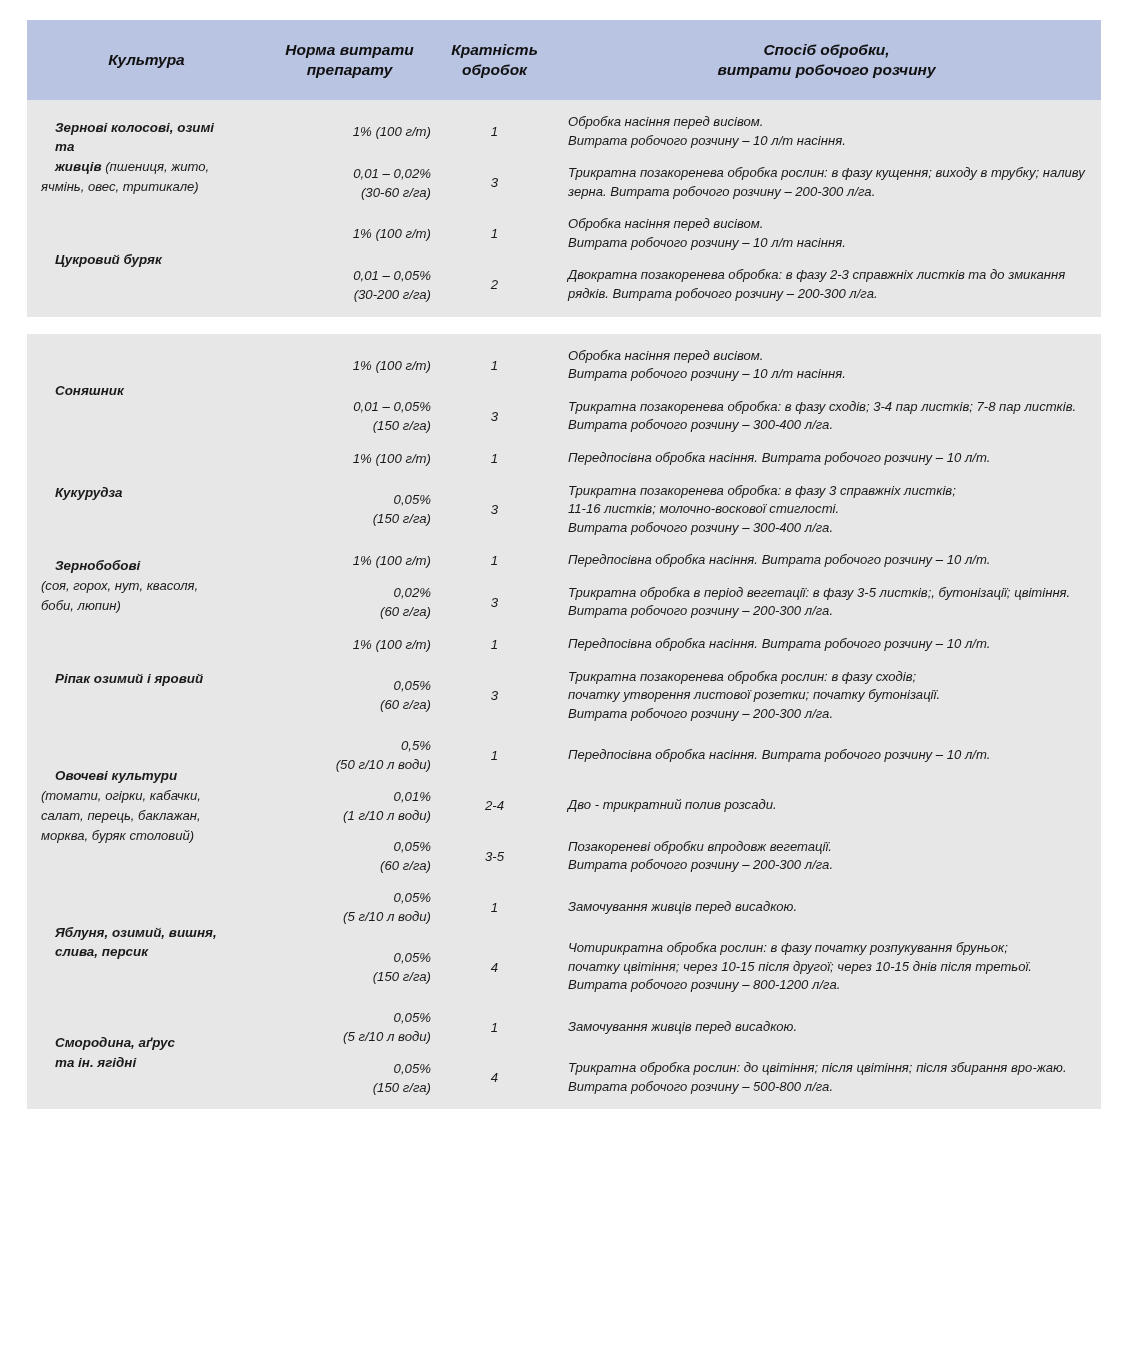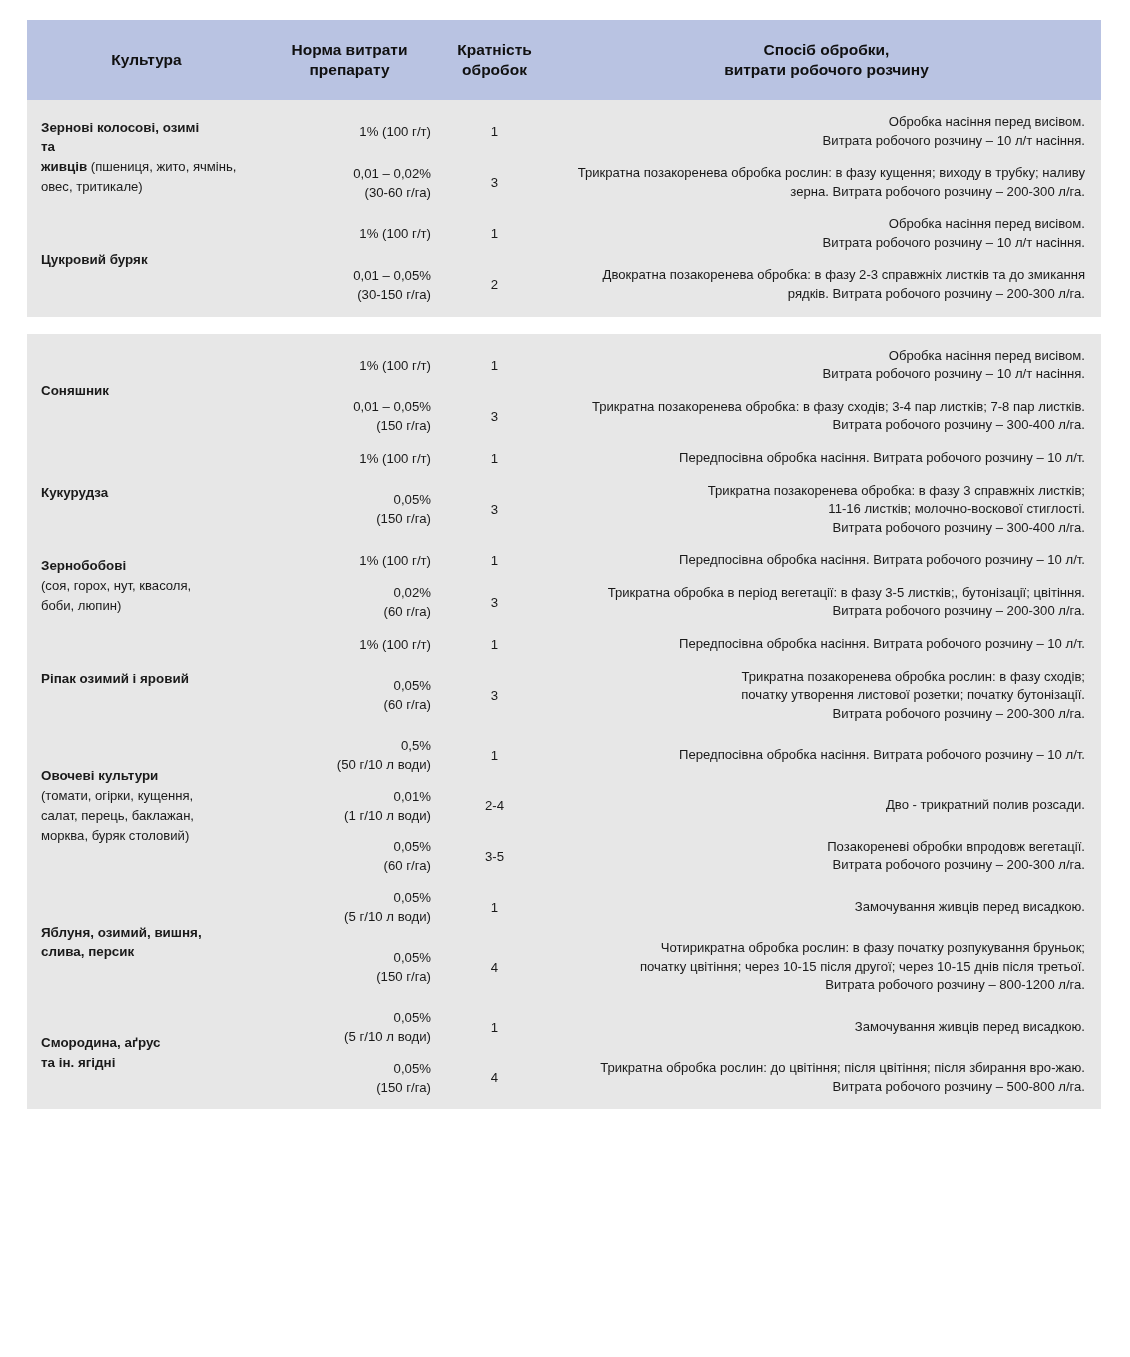--- a/index.html
+++ b/index.html
@@ -15,20 +15,21 @@
     color: #1a1a1a;
     position: relative;
     overflow: hidden;
   }
 
   .sheet {
     position: absolute;
     left: 27px;
     top: 20px;
     width: 1022px;
+    font-style: italic;
   }
 
   table.apptable {
     width: 1074px;
     border-collapse: collapse;
     table-layout: fixed;
   }
 
   
   col.c-culture { width: 235px; }
@@ -63,38 +64,39 @@
   }
 
   td.cell-culture {
     text-align: left;
     padding: 4px 8px 4px 14px;
     vertical-align: middle;
   }
   td.cell-culture .crop-name {
     font-weight: bold;
     font-size: 13.4px;
+    margin-left: 14px;
   }
   td.cell-culture .crop-sub {
     font-weight: normal;
     font-size: 13.1px;
   }
 
   td.cell-norm {
     text-align: right;
     padding: 6px 6px;
     font-size: 13.2px;
   }
   td.cell-mult {
     text-align: center;
     padding: 6px 4px;
     font-size: 13.2px;
   }
   td.cell-method {
-    text-align: right;
+    text-align: left;
     padding: 7px 16px;
     font-size: 13.1px;
     line-height: 1.42;
   }
 
   
   tr.block-gap td {
     background: #ffffff;
     height: 17px;
     padding: 0;
@@ -189,21 +191,21 @@
         <td class="cell-mult">1</td>
         <td class="cell-method">
           <span>Обробка насіння перед висівом.</span><br>
           <span>Витрата робочого розчину – 10 л/т насіння.</span>
         </td>
       </tr>
 
       <tr>
         <td class="cell-norm">
           <span>0,01 – 0,05%</span><br>
-          <span>(30-150 г/га)</span>
+          <span>(30-200 г/га)</span>
         </td>
         <td class="cell-mult">2</td>
         <td class="cell-method">
           <span>Двократна позакоренева обробка: в фазу 2-3 справжніх листків та до змикання рядків. Витрата робочого розчину – 200-300 л/га.</span>
         </td>
       </tr>
 
       <tr class="pad-row">
         <td></td>
           <td></td>
@@ -324,21 +326,21 @@
         <td class="cell-method">
           <span>Трикратна позакоренева обробка рослин: в фазу сходів;</span><br>
           <span>початку утворення листової розетки; початку бутонізації.</span><br>
           <span>Витрата робочого розчину – 200-300 л/га.</span>
         </td>
       </tr>
 
       <tr>
         <td class="cell-culture" rowspan="3">
           <span class="crop-name">Овочеві культури</span><br>
-          <span class="crop-sub">(томати, огірки, кущення,</span><br>
+          <span class="crop-sub">(томати, огірки, кабачки,</span><br>
           <span class="crop-sub">салат, перець, баклажан,</span><br>
           <span class="crop-sub">морква, буряк столовий)</span>
         </td>
         <td class="cell-norm">
           <span>0,5%</span><br>
           <span>(50 г/10 л води)</span>
         </td>
         <td class="cell-mult">1</td>
         <td class="cell-method">
           <span>Передпосівна обробка насіння. Витрата робочого розчину – 10 л/т.</span>

